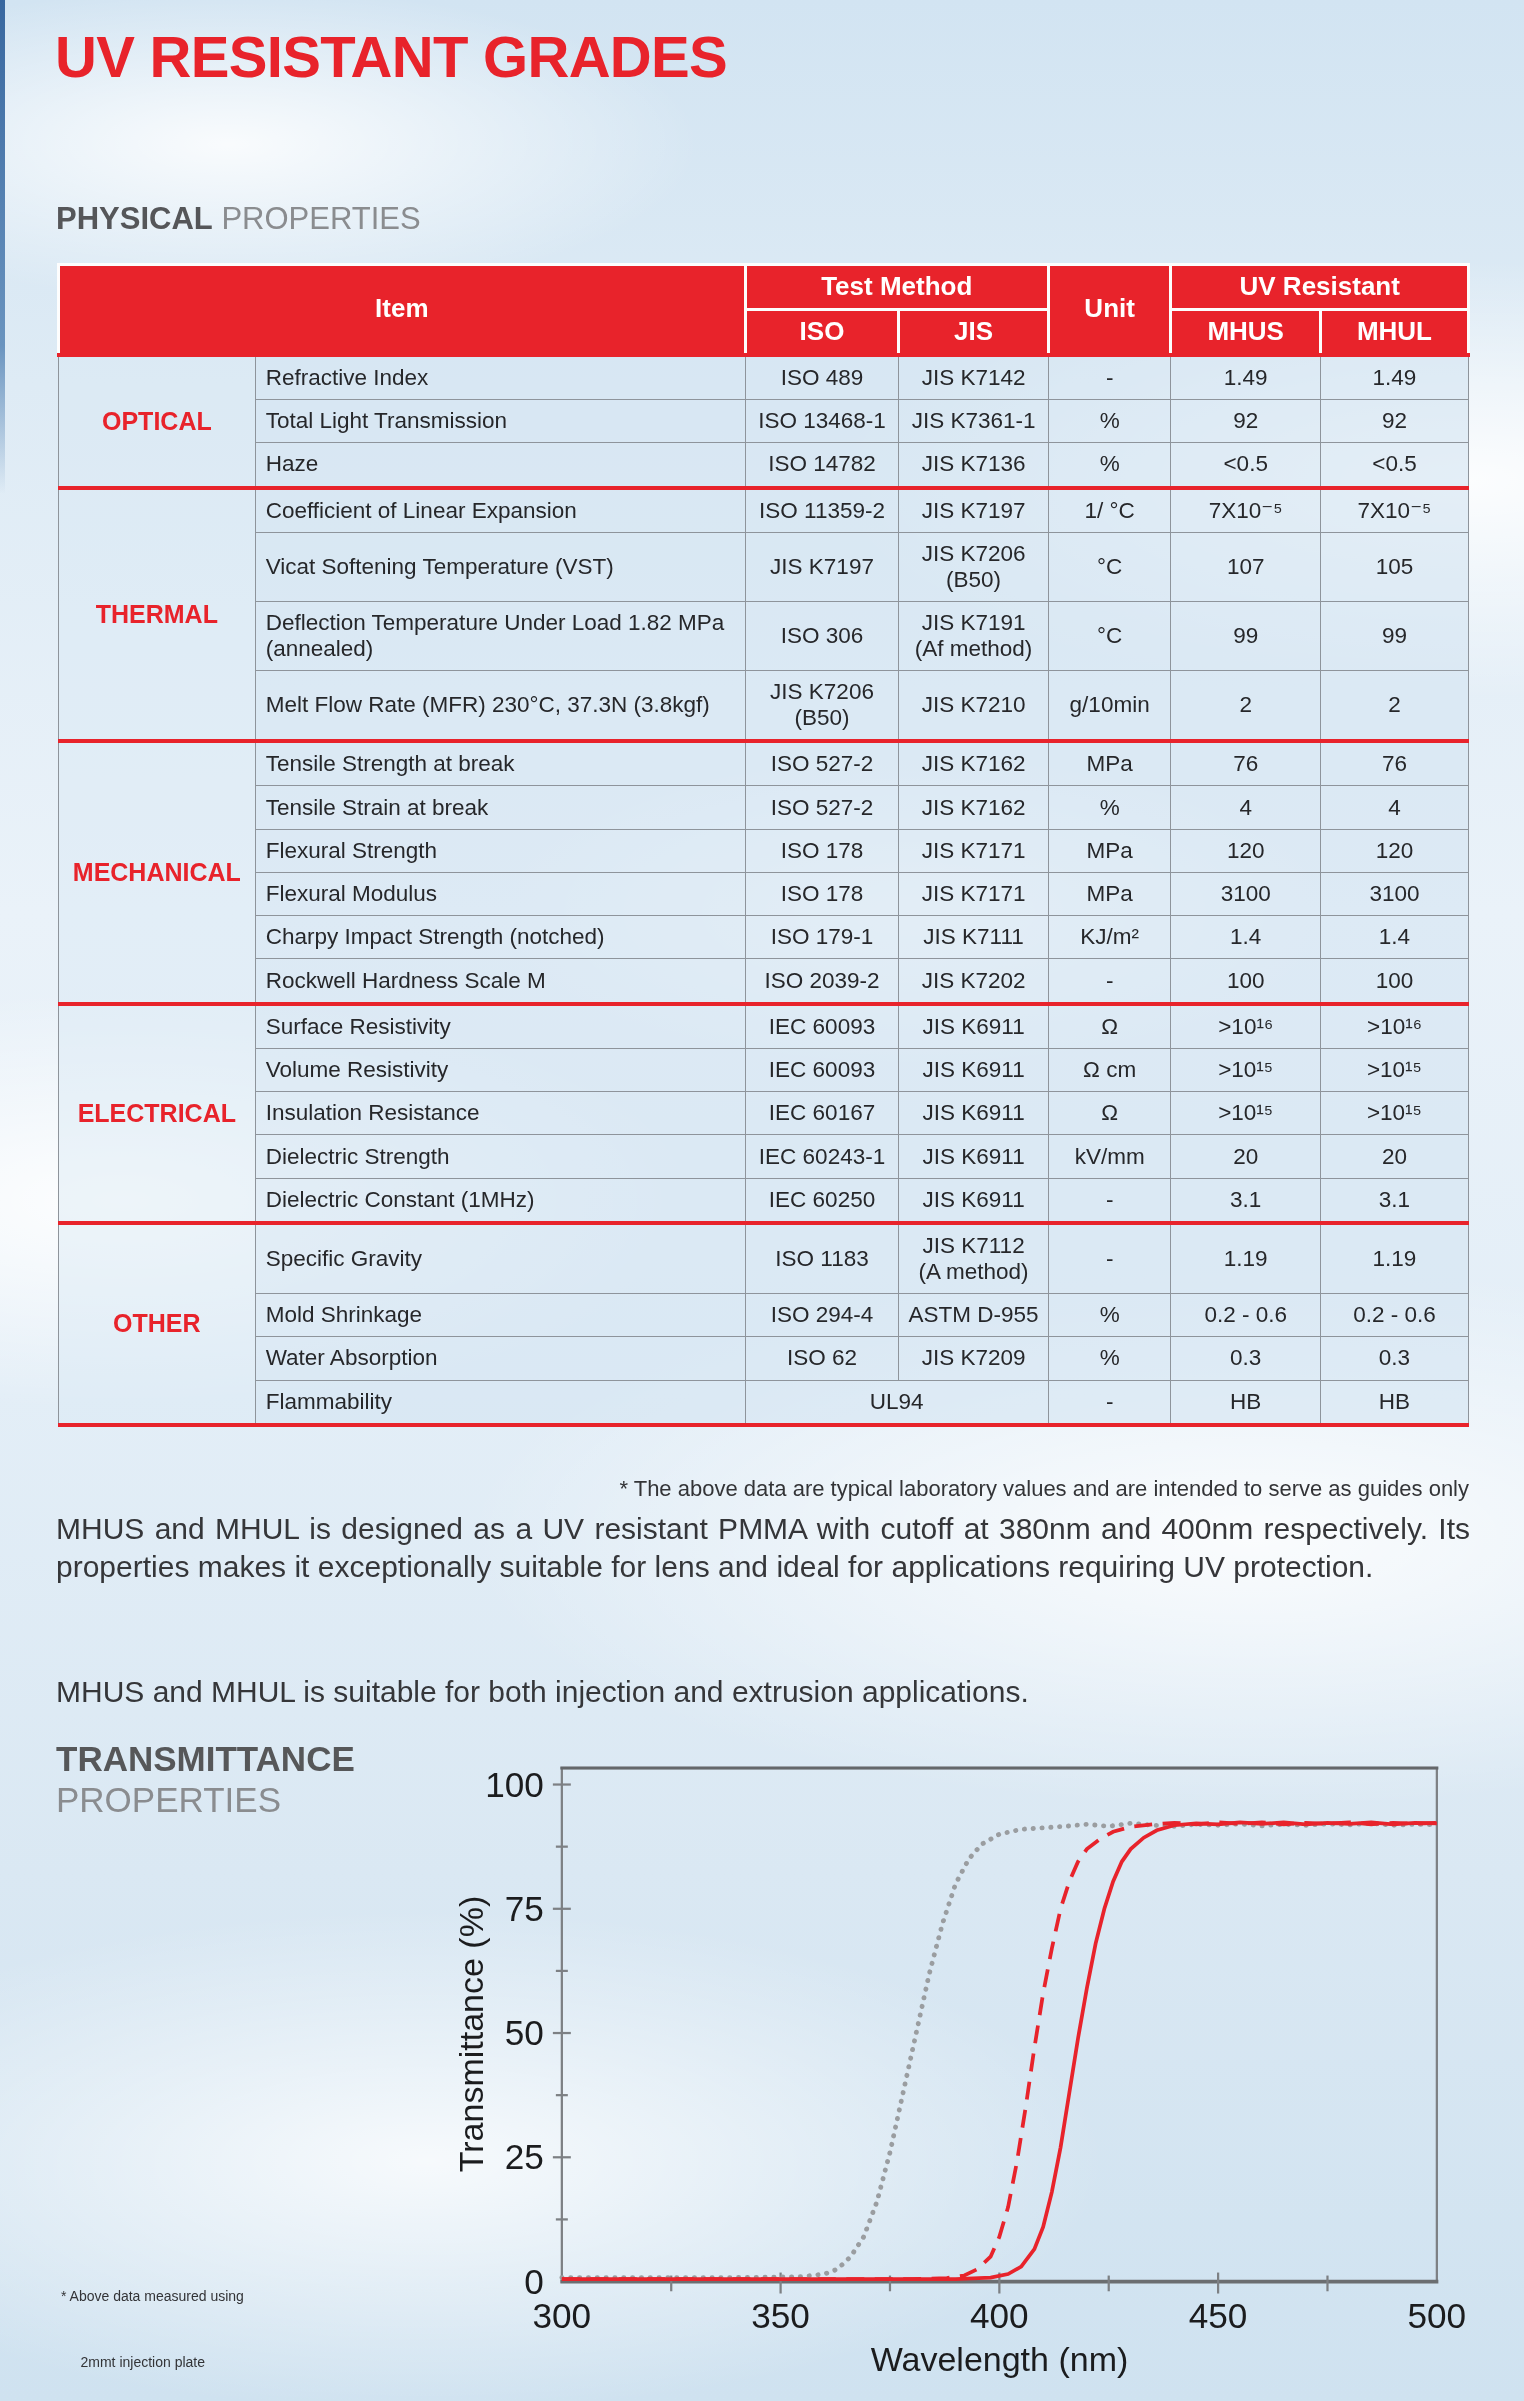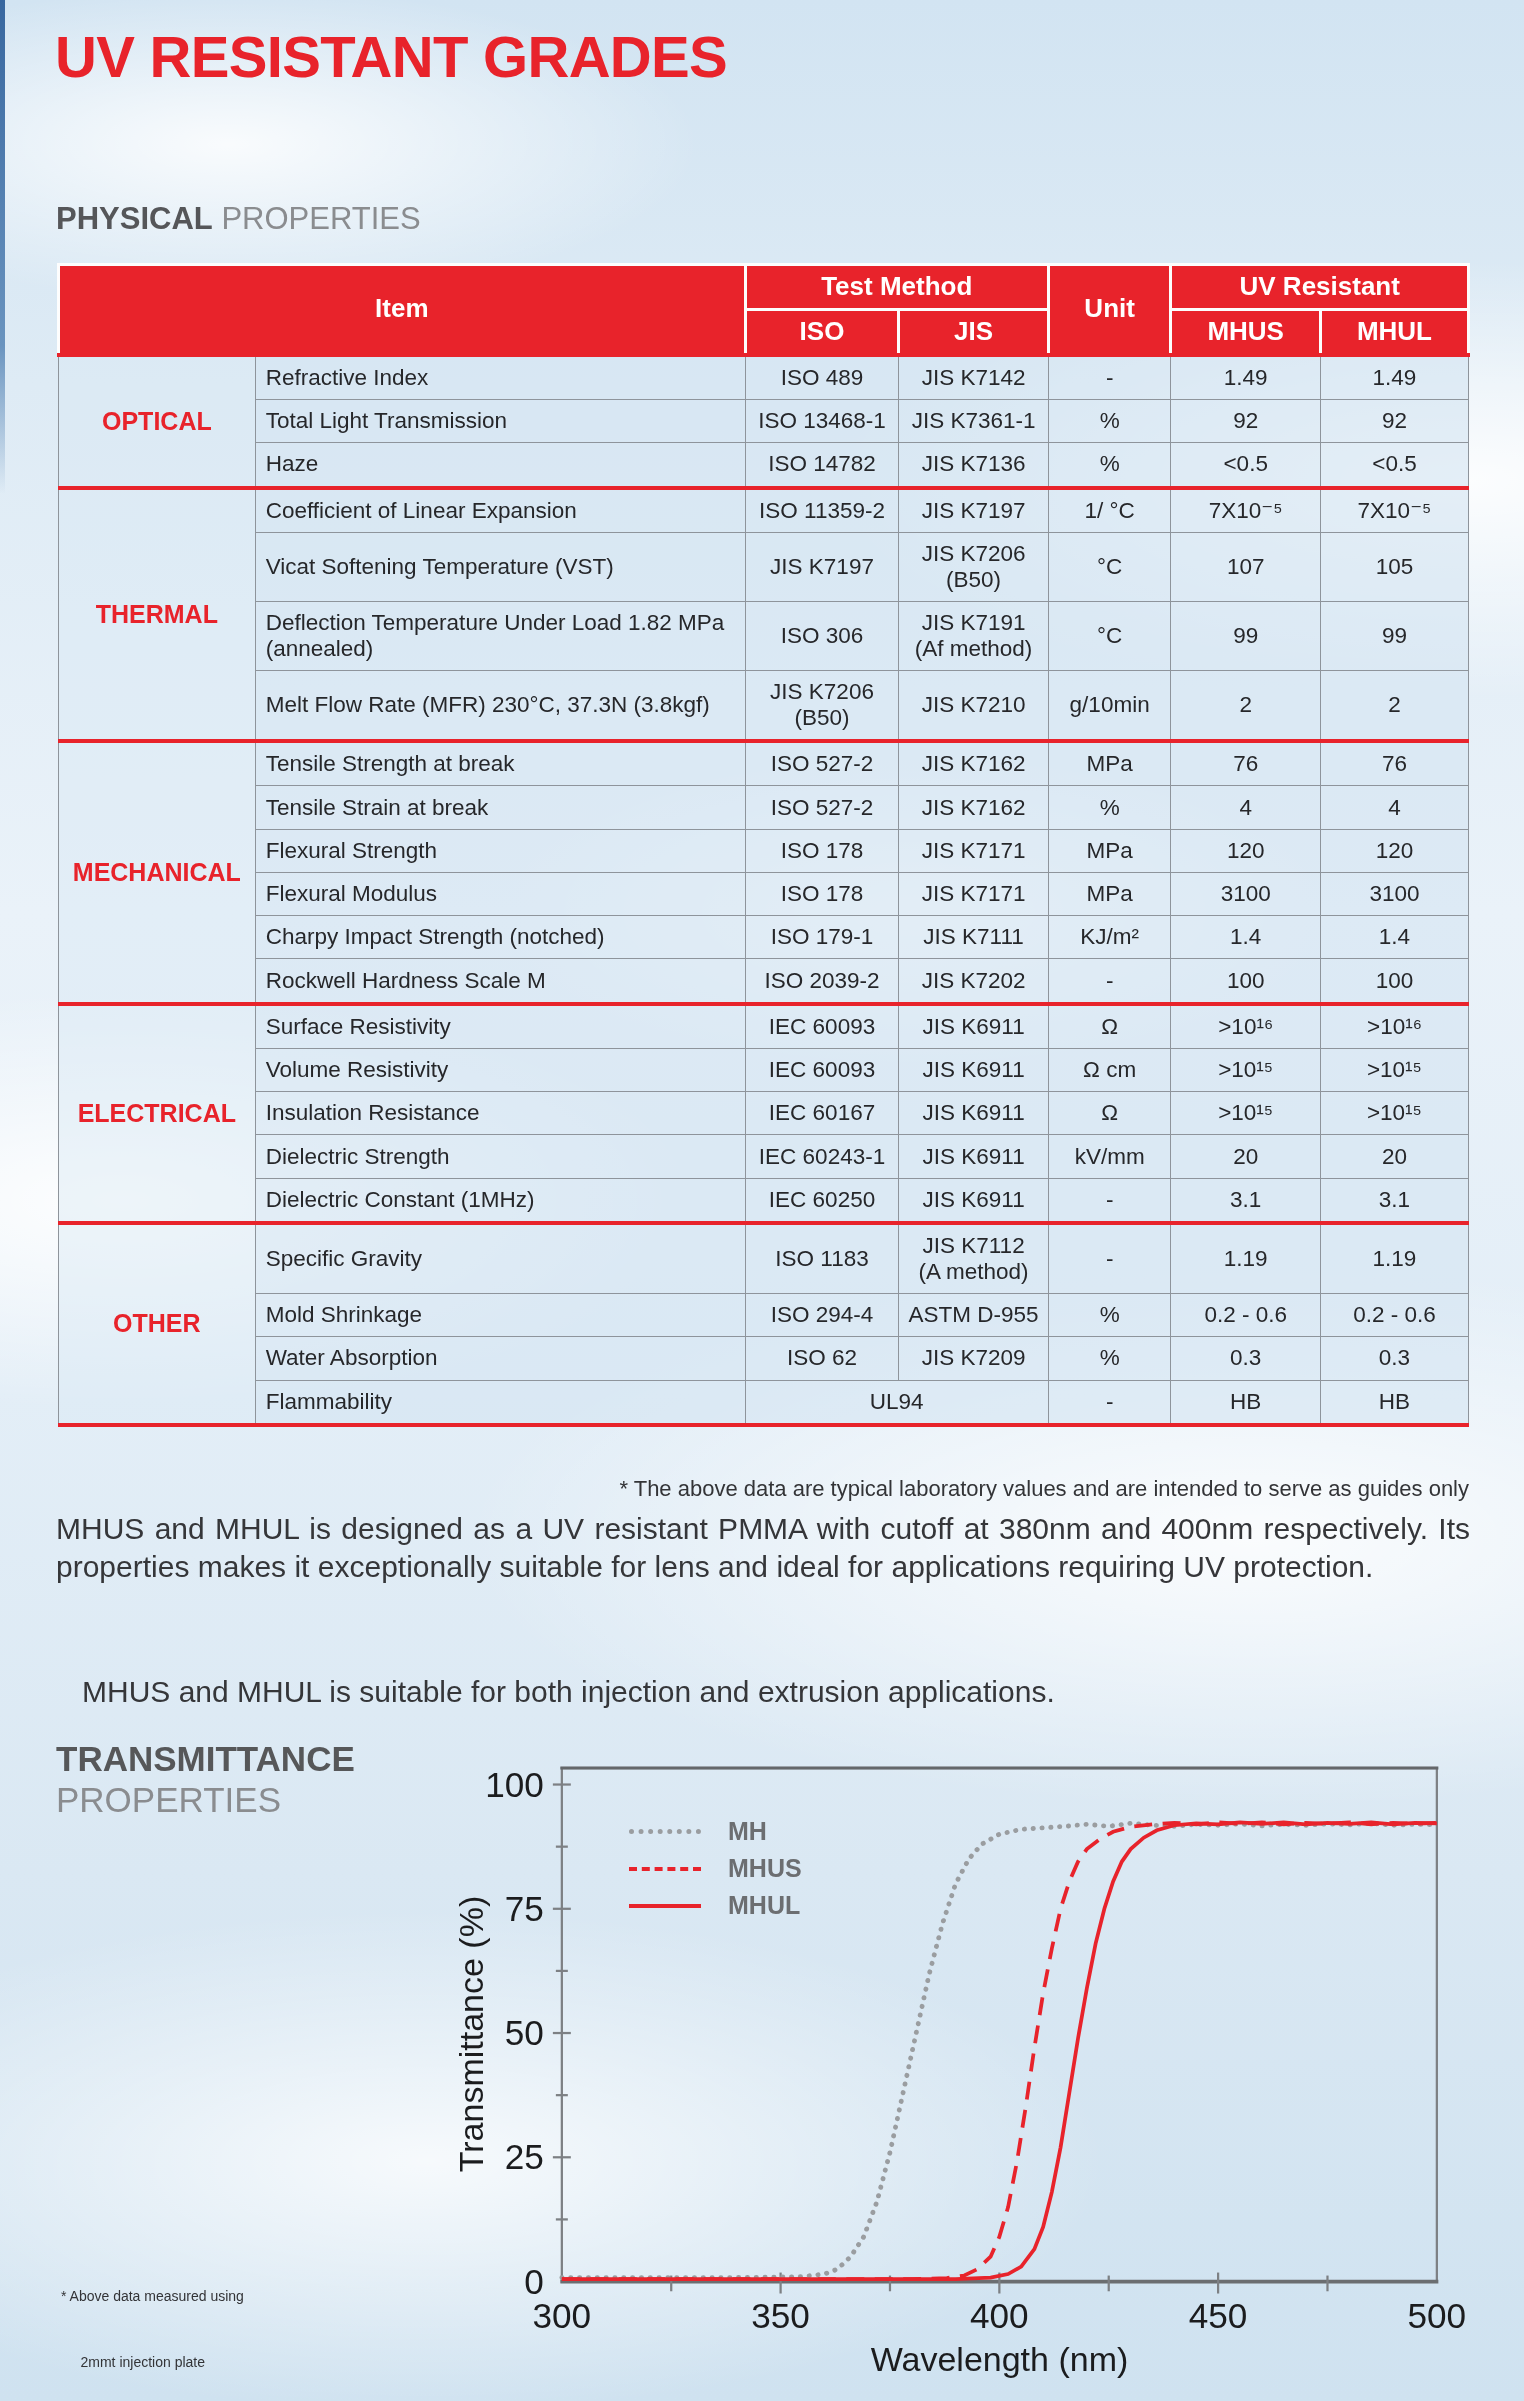--- a/index.html
+++ b/index.html
@@ -24,21 +24,21 @@
   table.props{width:100%;border-collapse:collapse;font-size:22.5px;color:#26272a;
       border-bottom:4.5px solid #e8232b;table-layout:fixed;}
   table.props th{background:#e8232b;color:#fff;font-weight:bold;font-size:26px;border:3px solid #fdfdfd;padding:6px 3px;line-height:1.15;}
   table.props td{background:rgba(212,229,241,0.6);border:1.5px solid #8e949b;padding:8.2px 6px;text-align:center;line-height:1.15;white-space:pre-line;}
   table.props td.item{text-align:left;padding-left:10px;}
   table.props td.cat{font-weight:bold;color:#e8232b;font-size:25px;background:rgba(218,233,243,0.45);}
   table.props tr.sec td{border-top:4.5px solid #e8232b;}
   .tnote{position:absolute;right:55px;top:1476px;font-size:22px;color:#333437;}
   .para{position:absolute;left:56px;width:1414px;font-size:30px;line-height:1.27;color:#353639;text-align:justify;}
   #para1{top:1510px;}
-  #para2{top:1673px;text-align:left;margin-left:26px;}
+  #para2{top:1673px;text-align:left;}
   .subhead2{position:absolute;left:56px;top:1738px;font-size:35px;line-height:1.18;}
   .subhead2 .b{font-weight:bold;color:#565759;}
   .subhead2 .l{color:#8a8c8f;}
   
   .chart{position:absolute;left:487px;top:1750px;width:1003px;height:659px;}
   .chart svg{position:absolute;left:0;top:0;}
   .chart text.tl{font-size:47px;fill:#1b1c1e;font-family:"Liberation Sans","DejaVu Sans",sans-serif;}
   .xtitle{position:absolute;left:75px;width:875px;top:590px;text-align:center;font-size:34px;color:#1b1c1e;}
   .ytitle{position:absolute;left:471px;top:2034px;transform:translate(-50%,-50%) rotate(-90deg);font-size:34px;color:#1b1c1e;white-space:nowrap;}
   .legend{position:absolute;left:142px;top:63px;}
@@ -316,34 +316,20 @@
         <line x1="88" y1="46" x2="112" y2="46" stroke="#7d8084" stroke-width="3"></line>
         <text class="tl" x="76" y="62" text-anchor="end">100</text>
         <line x1="92" y1="627" x2="108" y2="627" stroke="#7d8084" stroke-width="3"></line>
         <line x1="92" y1="461" x2="108" y2="461" stroke="#7d8084" stroke-width="3"></line>
         <line x1="92" y1="295" x2="108" y2="295" stroke="#7d8084" stroke-width="3"></line>
         <line x1="92" y1="129" x2="108" y2="129" stroke="#7d8084" stroke-width="3"></line>
         <polyline points="100.0,704.7 158.4,704.7 216.9,704.7 275.4,704.7 333.8,704.7 392.3,704.0 421.5,703.4 450.7,700.0 468.2,693.4 485.8,676.8 503.3,650.2 520.8,603.8 538.4,537.4 555.9,457.7 573.4,378.0 591.0,298.3 608.5,231.9 626.0,178.8 643.6,145.6 661.1,125.7 684.5,112.4 713.7,105.8 743.0,103.8 772.2,101.8 801.4,99.1 830.6,101.8 859.9,97.8 889.1,100.4 918.3,101.8 947.5,99.1 976.8,100.4 1006.0,98.5 1035.2,101.1 1064.4,99.1 1093.7,100.4 1122.9,98.5 1152.1,99.8 1181.3,97.8 1210.5,100.4 1239.8,99.1 1269.0,99.8" fill="none" stroke="#9a9da0" stroke-width="6.5" stroke-dasharray="0.3 11.5" stroke-linecap="round"></polyline>
         <polyline points="100.0,706.7 392.3,706.7 567.6,706.7 614.4,705.4 637.7,702.0 655.3,693.4 672.8,676.8 684.5,650.2 696.2,610.4 707.9,550.6 719.6,477.6 731.3,397.9 743.0,324.9 754.6,265.1 766.3,212.0 778.0,175.5 789.7,148.9 801.4,132.3 818.9,119.0 836.5,109.1 859.9,102.4 889.1,99.1 918.3,97.1 947.5,99.1 976.8,96.5 1006.0,98.5 1035.2,96.5 1064.4,99.1 1093.7,97.1 1122.9,98.5 1152.1,96.5 1181.3,99.1 1210.5,97.1 1239.8,98.5 1269.0,97.1" fill="none" stroke="#e8232b" stroke-width="5" stroke-dasharray="24 14"></polyline>
         <polyline points="100.0,706.7 392.3,706.7 626.0,706.7 672.8,704.7 696.2,700.0 713.7,690.1 731.3,666.8 743.0,637.0 754.6,590.5 766.3,530.7 778.0,457.7 789.7,384.6 801.4,318.2 813.1,258.5 824.8,212.0 836.5,175.5 848.2,148.9 859.9,132.3 877.4,117.0 894.9,107.1 918.3,100.4 947.5,97.8 976.8,99.1 1006.0,96.5 1035.2,98.5 1064.4,96.5 1093.7,99.1 1122.9,97.1 1152.1,98.5 1181.3,96.5 1210.5,99.1 1239.8,97.1 1269.0,97.8" fill="none" stroke="#e8232b" stroke-width="5"></polyline>
       </svg>
-    <div class="legend">
-      <div class="lrow">
-        <div class="sw dot"></div>
-        <div class="ltxt">MH</div>
-      </div>
-      <div class="lrow">
-        <div class="sw dash"></div>
-        <div class="ltxt">MHUS</div>
-      </div>
-      <div class="lrow">
-        <div class="sw solid"></div>
-        <div class="ltxt">MHUL</div>
-      </div>
-    </div>
     <div class="xtitle">Wavelength (nm)</div>
   </div>
 
   <div class="cnote">
     <div>* Above data measured using</div>
     <div class="l2">2mmt injection plate</div>
   </div>
 
 </div>
 

